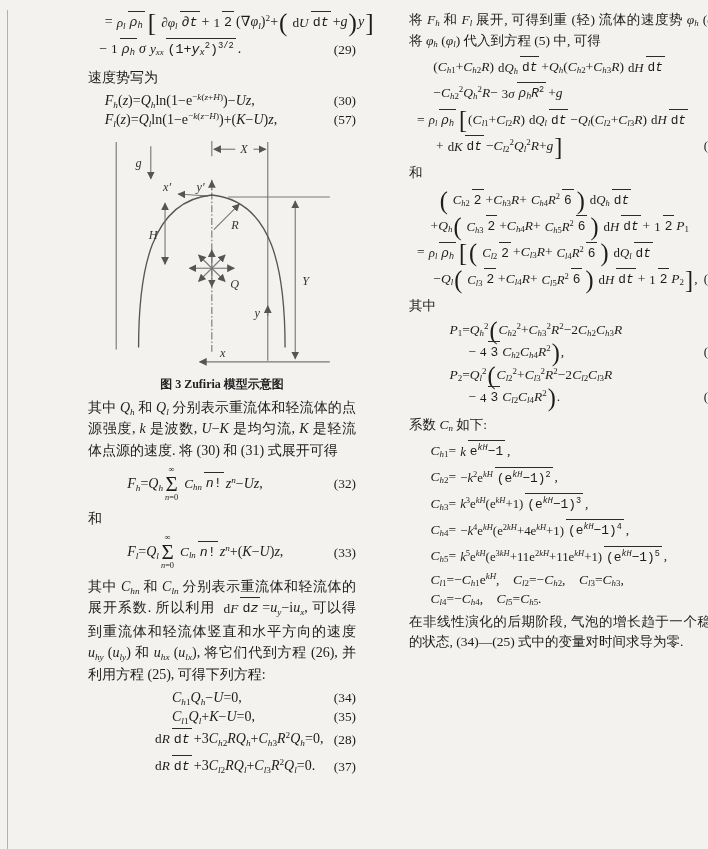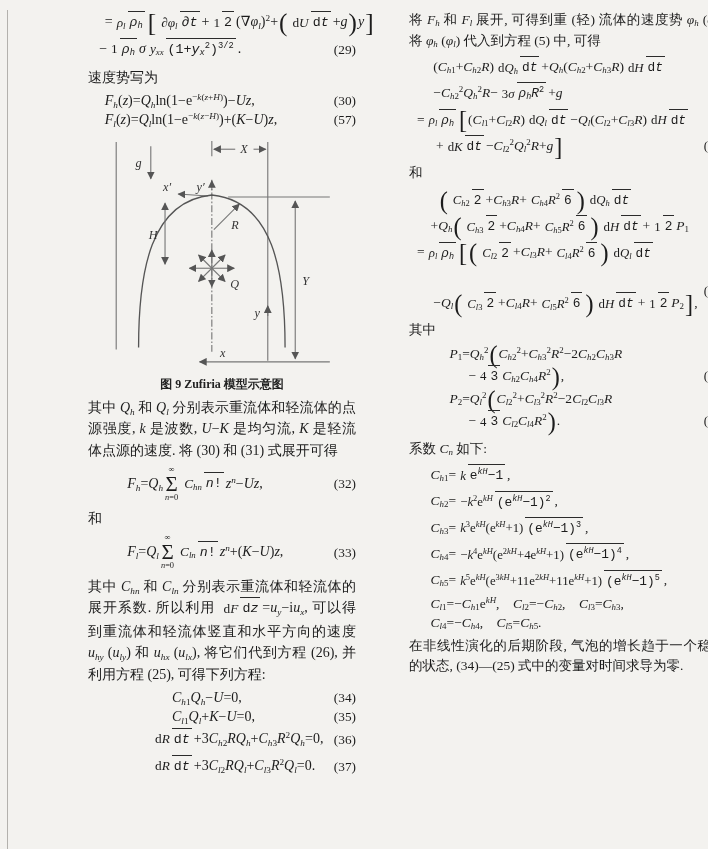--- a/index.html
+++ b/index.html
@@ -122,21 +122,21 @@
           <text x="95" y="54">y′</text>
           <text x="62" y="54">x′</text>
           <text x="129" y="91">R</text>
           <text x="48" y="101">H</text>
           <text x="128" y="149">Q</text>
           <text x="199" y="146">Y</text>
           <text x="152" y="178">y</text>
           <text x="118" y="217">x</text>
         </g>
       </svg>
-      <figcaption class="figcap">图 9  Zufiria 模型示意图</figcaption>
+      <figcaption class="figcap">图 3  Zufiria 模型示意图</figcaption>
     </figure>
 
     <div id="left-bottom">
         <div class="para"><span class="m"><span>其中 </span><span class="it"><span><span class="it">Q</span></span><span class="sub"><span><span class="it">h</span></span></span></span><span> 和 </span><span class="it"><span><span class="it">Q</span></span><span class="sub"><span><span class="it">l</span></span></span></span><span> 分别表示重流体和轻流体的点源强度, </span><span class="it"><span><span class="it">k</span></span></span><span> 是波数, </span><span class="it"><span><span class="it">U</span></span></span><span>−</span><span class="it"><span><span class="it">K</span></span></span><span> 是均匀流, </span><span class="it"><span><span class="it">K</span></span></span><span> 是轻流体点源的速度. 将 (30) 和 (31) 式展开可得</span></span></div>
         <div class="eqblock">
           <div class="eq">
             <span class="mth" style="padding-left: 2.8em;"><span class="m"><span><span class="it">F</span></span><span class="sub"><span><span class="it">h</span></span></span><span><span class="up">=</span><span class="it">Q</span></span><span class="sub"><span><span class="it">h</span></span></span><span class="sum">
                   <span class="sl"><span><span><span class="up">∞</span></span></span></span>
                   <span class="sg">Σ</span>
                   <span class="sl"><span><span><span class="it">n</span><span class="up">=0</span></span></span></span>
@@ -172,21 +172,21 @@
           </div>
           <div class="eq">
             <span class="mth" style="padding-left: 6em;"><span class="m"><span><span class="it">C</span></span><span class="sub"><span><span class="it">l</span><span class="up">1</span></span></span><span><span class="it">Q</span></span><span class="sub"><span><span class="it">l</span></span></span><span><span class="up">+</span><span class="it">K</span><span class="up">−</span><span class="it">U</span><span class="up">=0,</span></span></span></span>
             <span class="eqnum">(35)</span>
           </div>
           <div class="eq">
             <span class="mth" style="padding-left: 4.5em;"><span class="m"><span class="frac">
                   <span class="fn"><span class="up"><span>d</span></span><span><span class="it">R</span></span></span>
                   <span class="fd"><span class="up"><span>d</span></span><span><span class="it">t</span></span></span>
                 </span><span><span class="up">+3</span><span class="it">C</span></span><span class="sub"><span><span class="it">h</span><span class="up">2</span></span></span><span><span class="it">RQ</span></span><span class="sub"><span><span class="it">h</span></span></span><span><span class="up">+</span><span class="it">C</span></span><span class="sub"><span><span class="it">h</span><span class="up">3</span></span></span><span><span class="it">R</span></span><span class="sup"><span><span class="up">2</span></span></span><span><span class="it">Q</span></span><span class="sub"><span><span class="it">h</span></span></span><span><span class="up">=0,</span></span></span></span>
-            <span class="eqnum">(36)</span>
+            <span class="eqnum">(28)</span>
           </div>
           <div class="eq">
             <span class="mth" style="padding-left: 4.5em;"><span class="m"><span class="frac">
                   <span class="fn"><span class="up"><span>d</span></span><span><span class="it">R</span></span></span>
                   <span class="fd"><span class="up"><span>d</span></span><span><span class="it">t</span></span></span>
                 </span><span><span class="up">+3</span><span class="it">C</span></span><span class="sub"><span><span class="it">l</span><span class="up">2</span></span></span><span><span class="it">RQ</span></span><span class="sub"><span><span class="it">l</span></span></span><span><span class="up">+</span><span class="it">C</span></span><span class="sub"><span><span class="it">l</span><span class="up">3</span></span></span><span><span class="it">R</span></span><span class="sup"><span><span class="up">2</span></span></span><span><span class="it">Q</span></span><span class="sub"><span><span class="it">l</span></span></span><span><span class="up">=0.</span></span></span></span>
             <span class="eqnum">(37)</span>
           </div>
         </div>
       </div>
@@ -268,21 +268,21 @@
                 <span class="fd"><span><span class="up">2</span></span></span>
               </span><span><span class="up">+</span><span class="it">C</span></span><span class="sub"><span><span class="it">l</span><span class="up">3</span></span></span><span><span class="it">R</span><span class="up">+</span></span><span class="frac">
                 <span class="fn"><span><span class="it">C</span></span><span class="sub"><span><span class="it">l</span><span class="up">4</span></span></span><span><span class="it">R</span></span><span class="sup"><span><span class="up">2</span></span></span></span>
                 <span class="fd"><span><span class="up">6</span></span></span>
               </span><span class="bd">)</span><span class="frac">
                 <span class="fn"><span class="up"><span>d</span></span><span><span class="it">Q</span></span><span class="sub"><span><span class="it">l</span></span></span></span>
                 <span class="fd"><span class="up"><span>d</span></span><span><span class="it">t</span></span></span>
               </span></span></span>
         </div>
         <div class="eq">
-          <span class="mth" style="padding-left: 1.8em; margin-top: 24px;"><span class="m"><span><span class="up">−</span><span class="it">Q</span></span><span class="sub"><span><span class="it">l</span></span></span><span class="bd">(</span><span class="frac">
+          <span class="mth" style="padding-left: 1.8em;"><span class="m"><span><span class="up">−</span><span class="it">Q</span></span><span class="sub"><span><span class="it">l</span></span></span><span class="bd">(</span><span class="frac">
                 <span class="fn"><span><span class="it">C</span></span><span class="sub"><span><span class="it">l</span><span class="up">3</span></span></span></span>
                 <span class="fd"><span><span class="up">2</span></span></span>
               </span><span><span class="up">+</span><span class="it">C</span></span><span class="sub"><span><span class="it">l</span><span class="up">4</span></span></span><span><span class="it">R</span><span class="up">+</span></span><span class="frac">
                 <span class="fn"><span><span class="it">C</span></span><span class="sub"><span><span class="it">l</span><span class="up">5</span></span></span><span><span class="it">R</span></span><span class="sup"><span><span class="up">2</span></span></span></span>
                 <span class="fd"><span><span class="up">6</span></span></span>
               </span><span class="bd">)</span><span class="frac">
                 <span class="fn"><span class="up"><span>d</span></span><span><span class="it">H</span></span></span>
                 <span class="fd"><span class="up"><span>d</span></span><span><span class="it">t</span></span></span>
               </span><span><span class="up">+</span></span><span class="frac">
                 <span class="fn"><span><span class="up">1</span></span></span>

